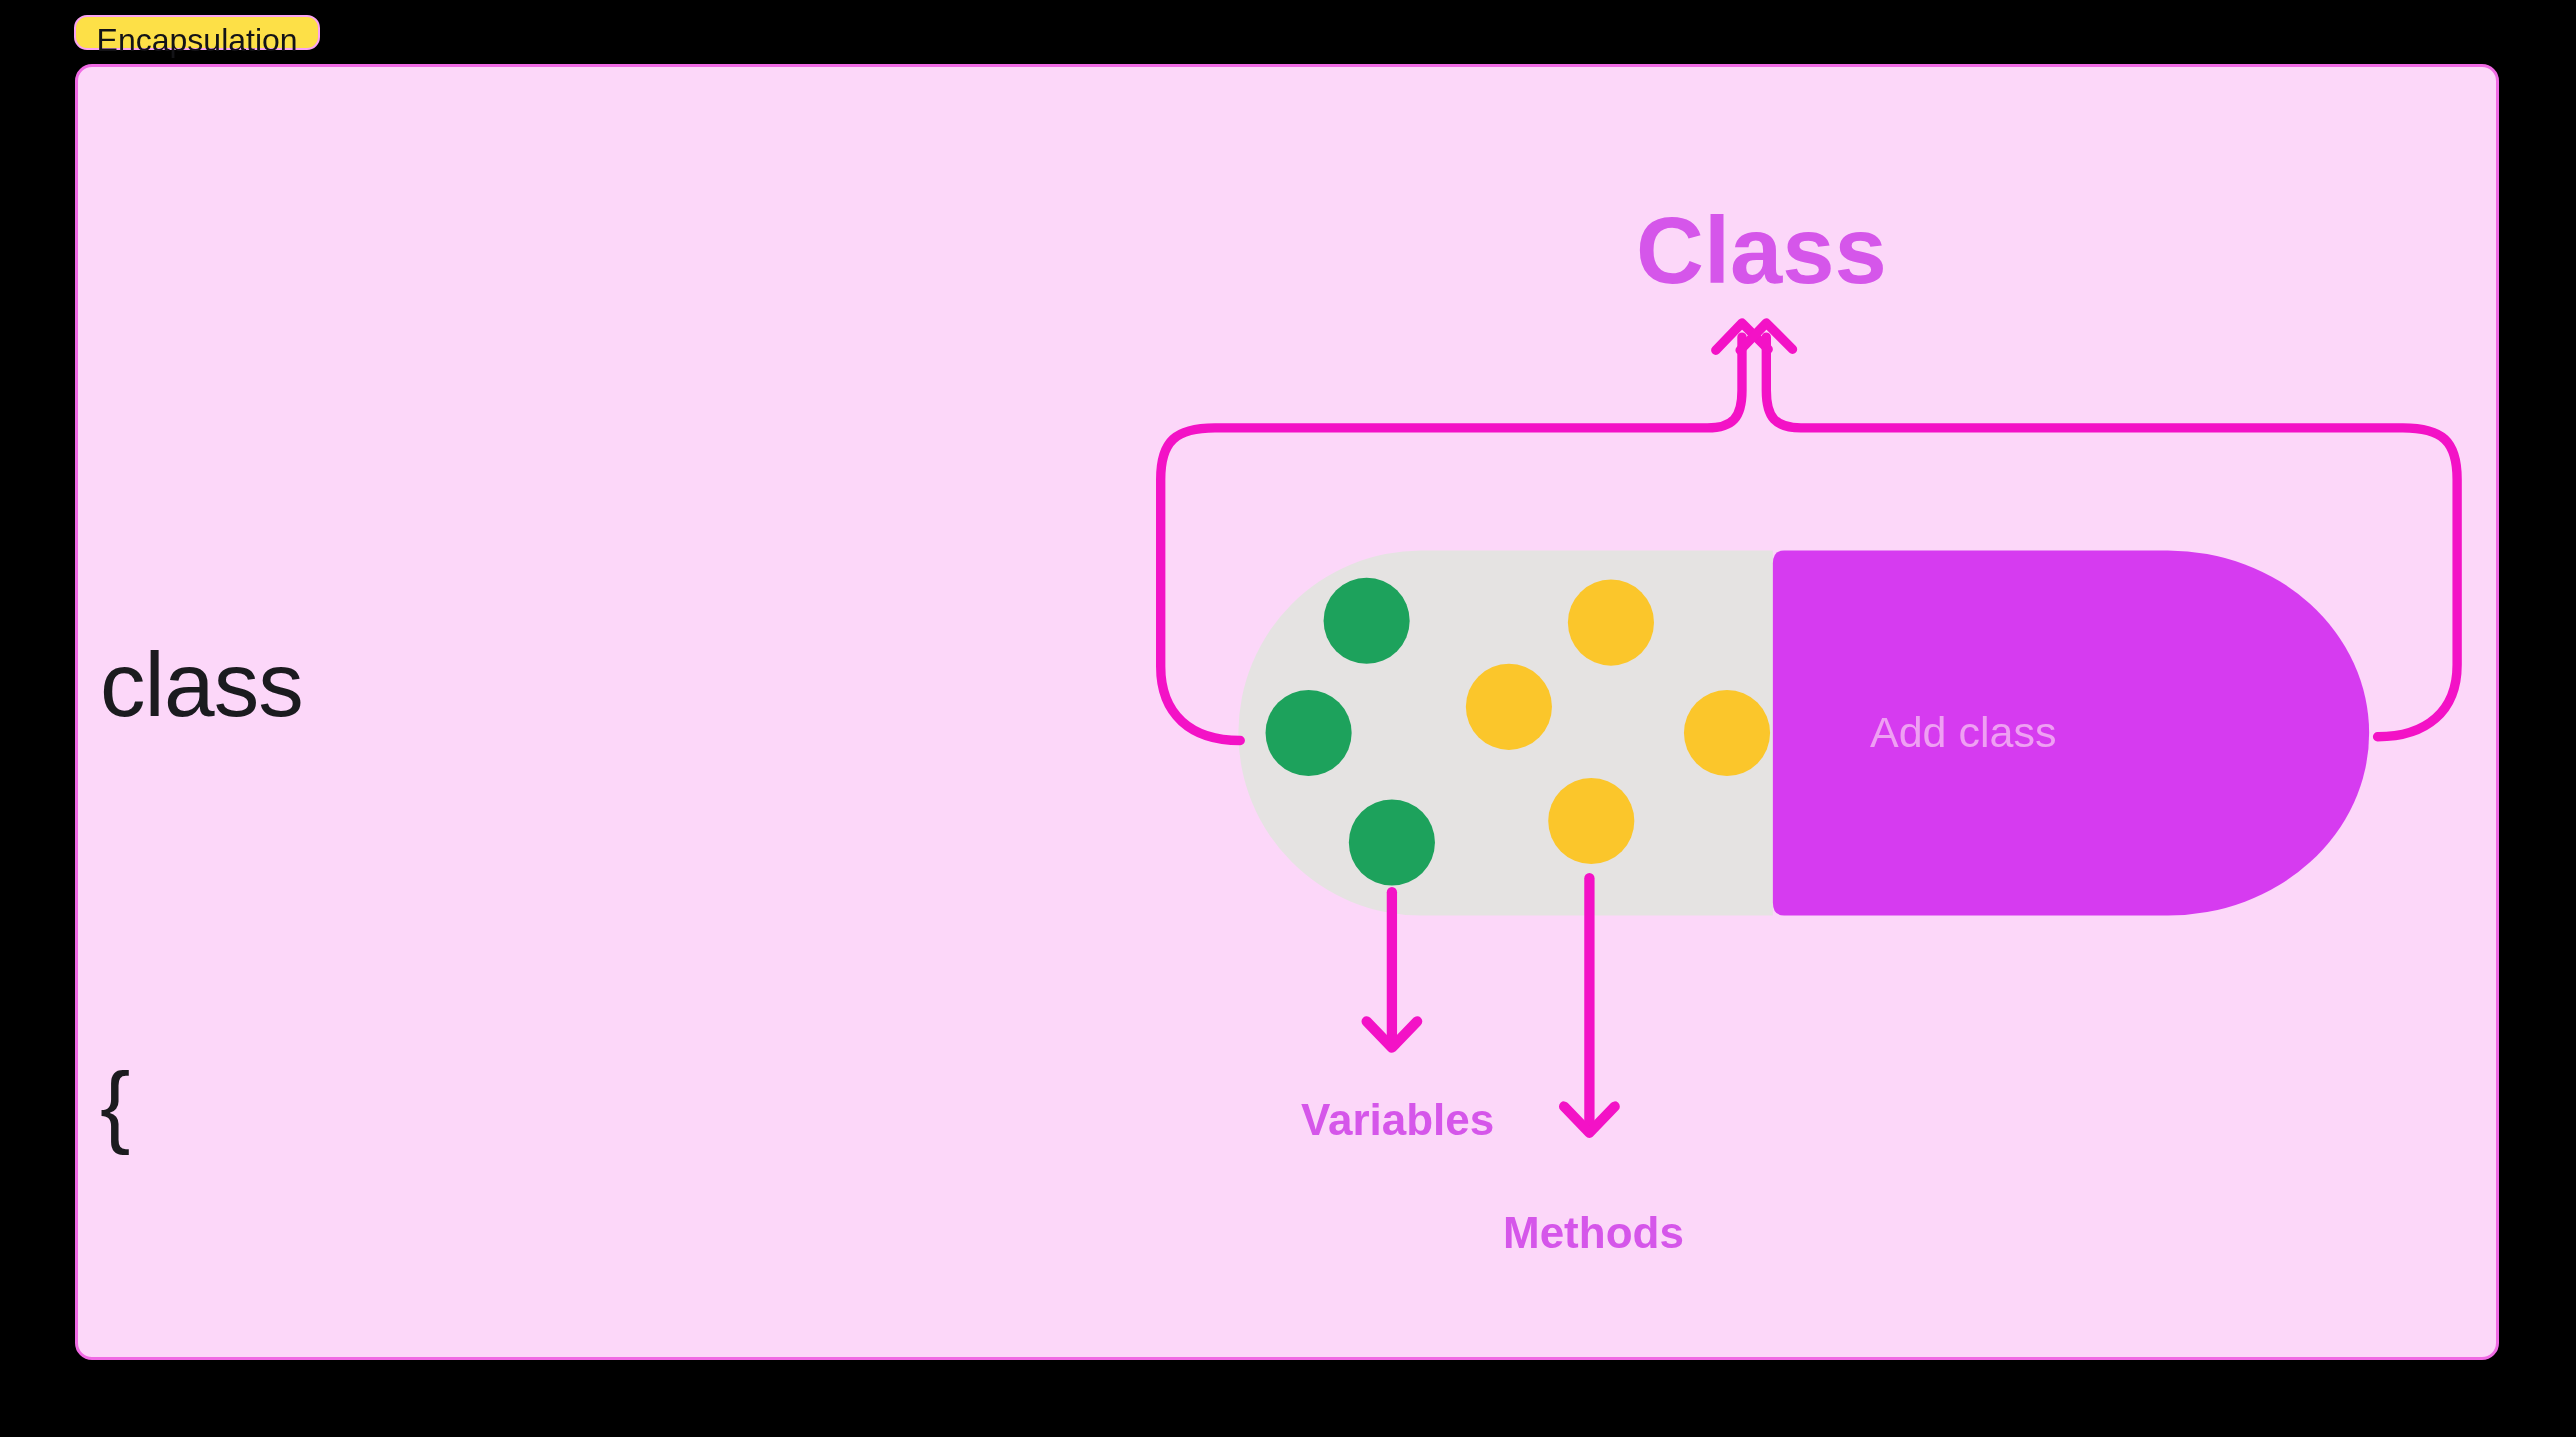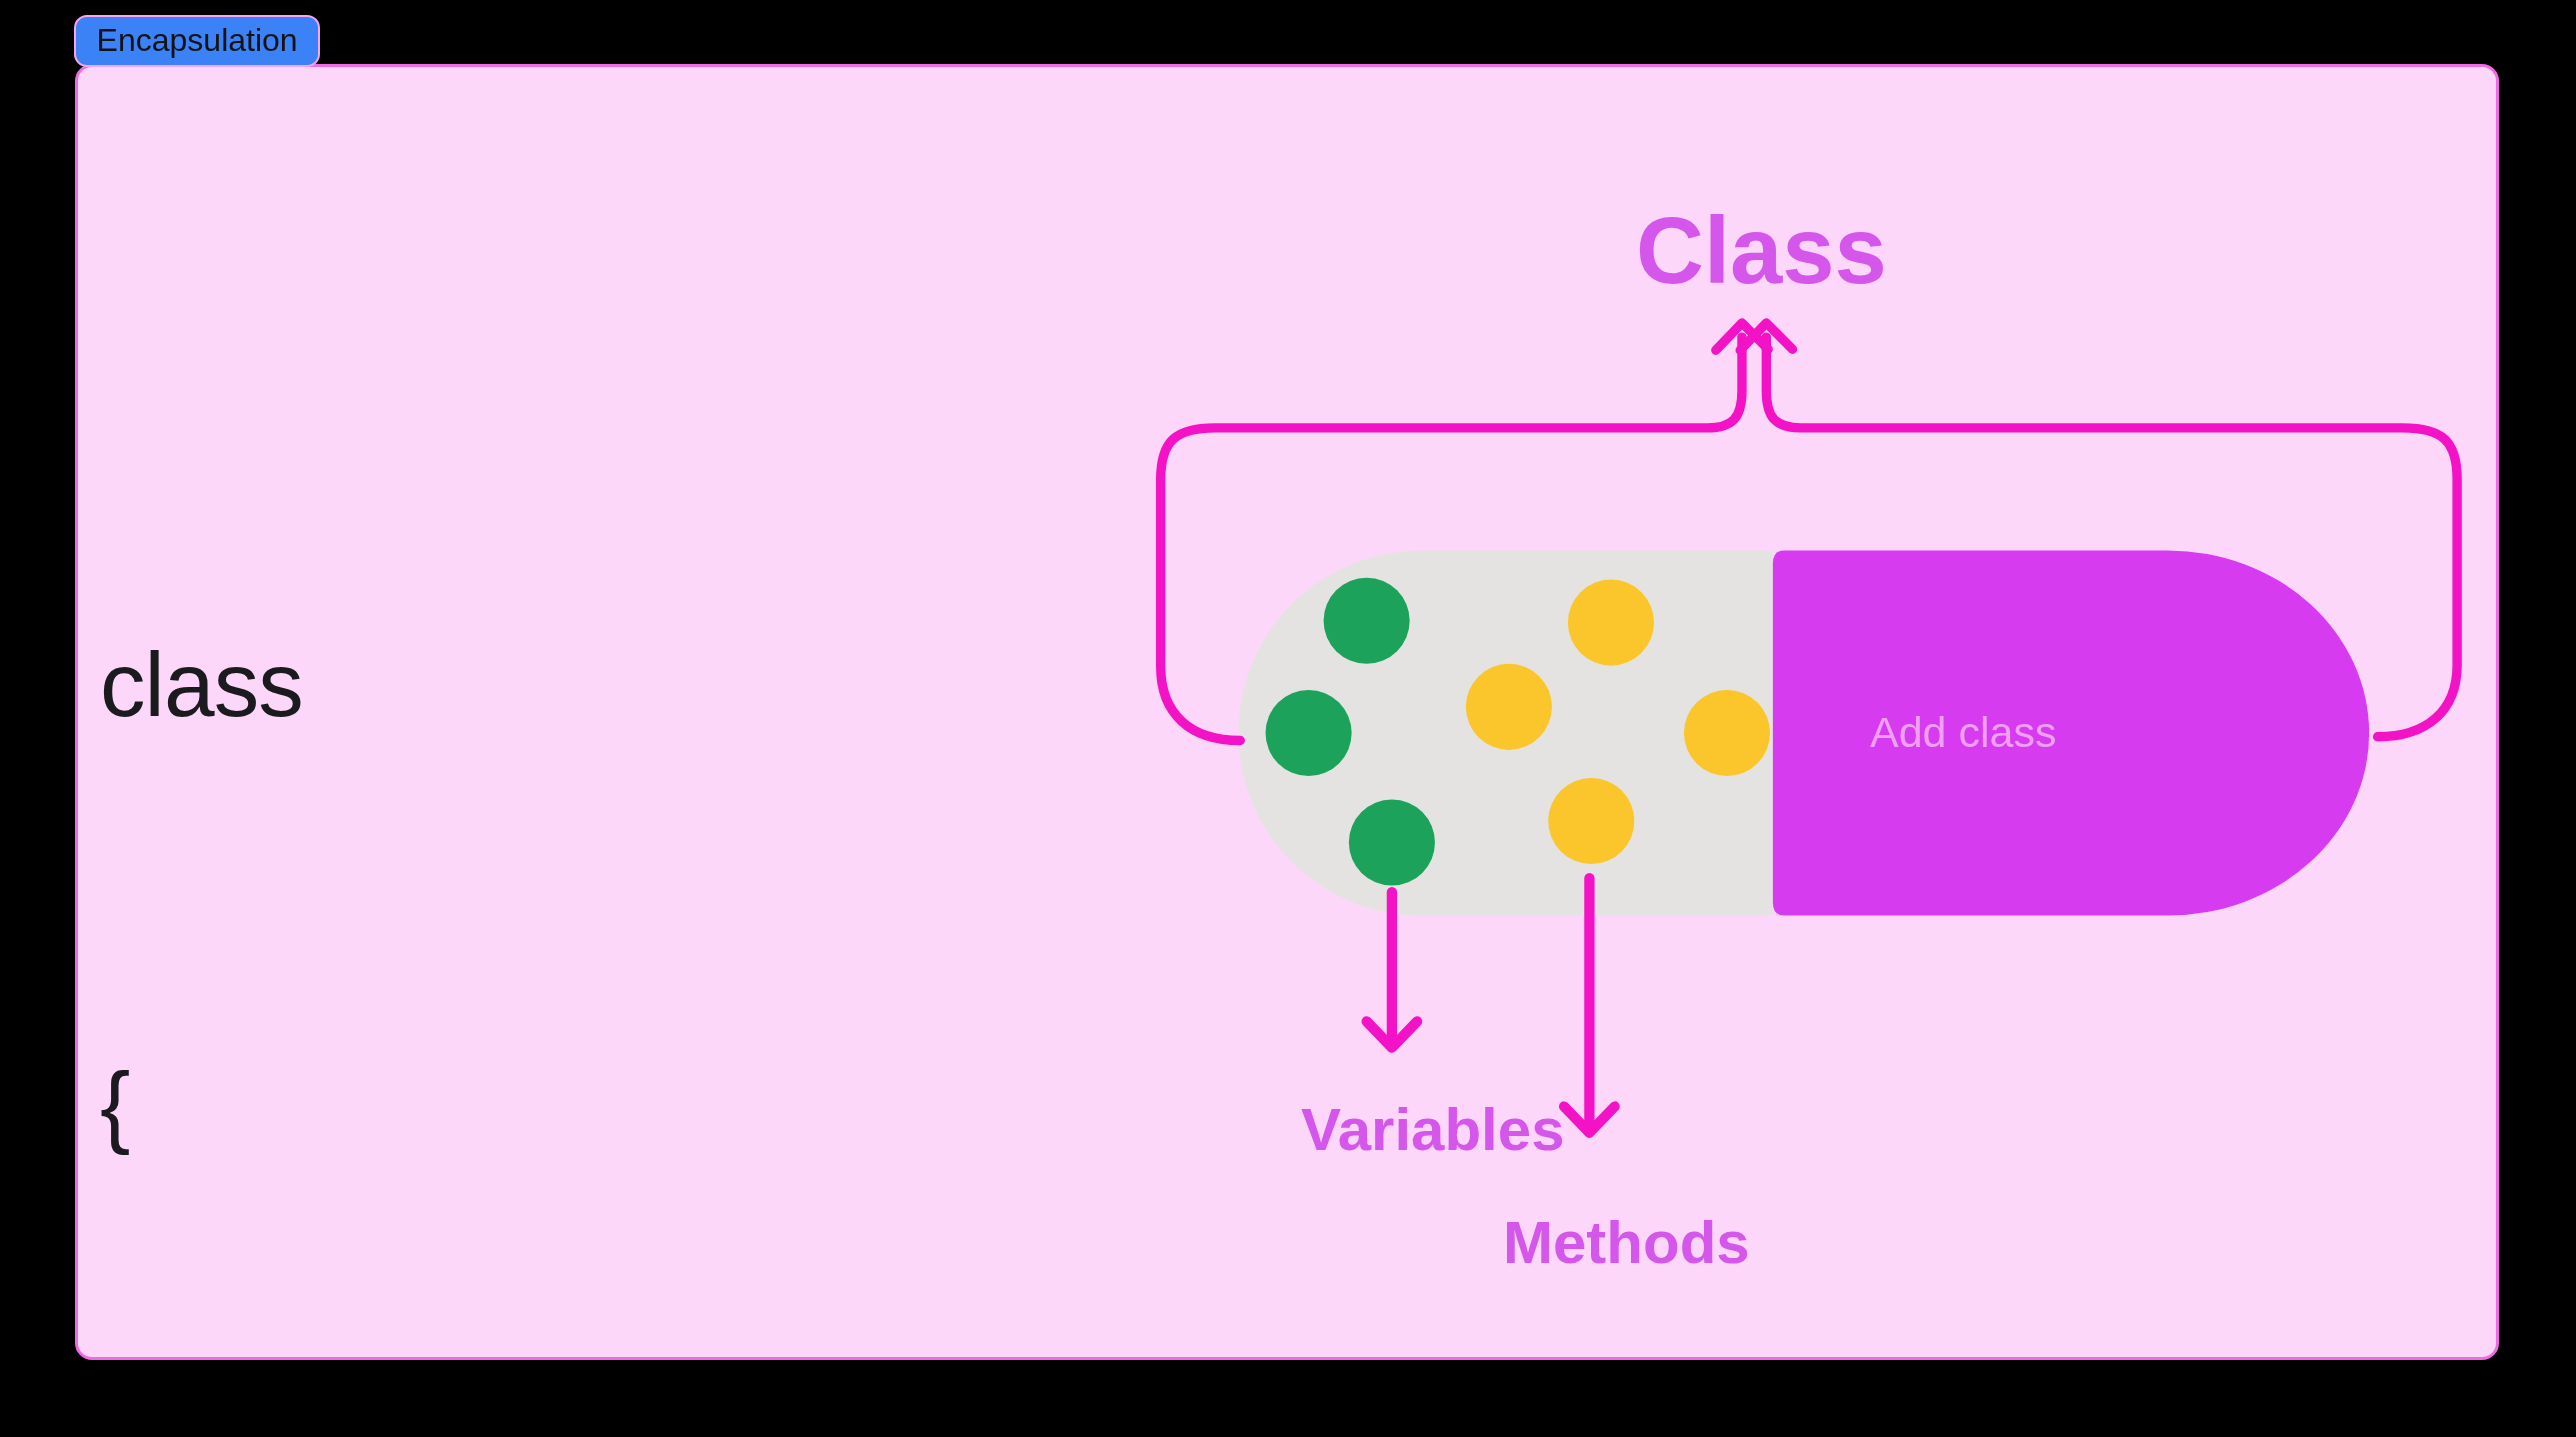--- a/index.html
+++ b/index.html
@@ -1,28 +1,28 @@
 <!DOCTYPE html>
 <html style="font-size:15px"><head>
 <meta charset="utf-8">
 <style>
   html,body{margin:0;padding:0;background:#000;}
   .stage{position:relative;width:2576px;height:1438px;background:#000;overflow:hidden;
          font-family:"Liberation Sans","DejaVu Sans",sans-serif;}
   .panel{position:absolute;left:75px;top:64px;width:2424px;height:1296px;box-sizing:border-box;
          background:#fcd7f9;border:3.7px solid #f06ae4;border-radius:17px;}
-  .tab{position:absolute;left:74px;top:15px;height:52px;box-sizing:border-box;z-index:3;
-       background:#3b82f6;border:2.8px solid #f9a3f3;border-radius:13px;
+  .tab{position:absolute;left:74px;top:15px;height:35px;box-sizing:border-box;z-index:3;
+       background:#fde047;border:2.8px solid #f9a3f3;border-radius:13px;
        padding:0 20.6px;line-height:47px;font-size:32px;font-weight:500;color:#131317;}
   .code{position:absolute;left:100px;top:335px;font-size:91px;line-height:140px;
         color:#1b1b1f;font-weight:500;letter-spacing:-0.9px;white-space:pre;z-index:2;}
   .class-title{position:absolute;left:1636px;top:197px;font-size:94px;font-weight:700;
         color:#d556ea;z-index:2;}
   .add-text{position:absolute;left:1870px;top:708px;font-size:43px;color:#efa0f3;z-index:2;}
-  .lbl{position:absolute;font-size:60px;font-weight:700;color:#d556ea;z-index:2;}
+  .lbl{position:absolute;font-size:44px;font-weight:700;color:#d556ea;z-index:2;}
   .lbl.variables{left:1301px;top:1095px;}
   .lbl.methods{left:1503px;top:1208px;}
   svg.overlay{position:absolute;left:0;top:0;z-index:1;}
 </style>
 </head>
 <body>
 
 <div class="stage">
 
   <div class="tab">Encapsulation</div>

